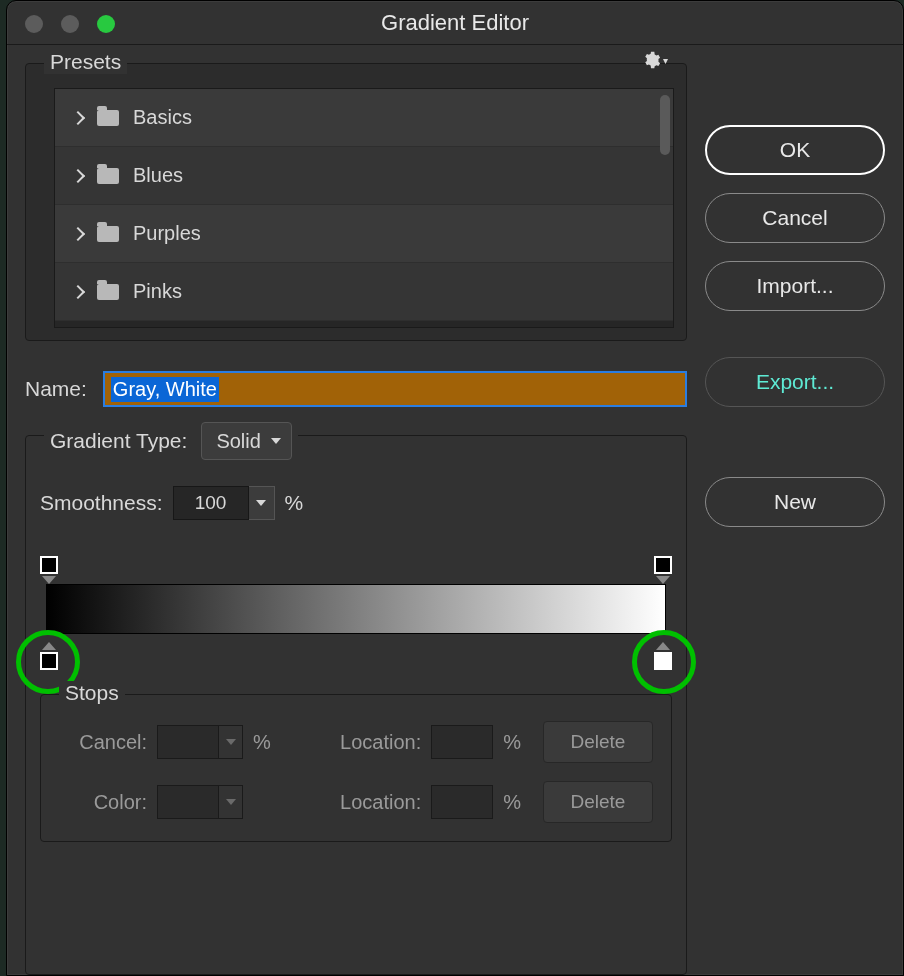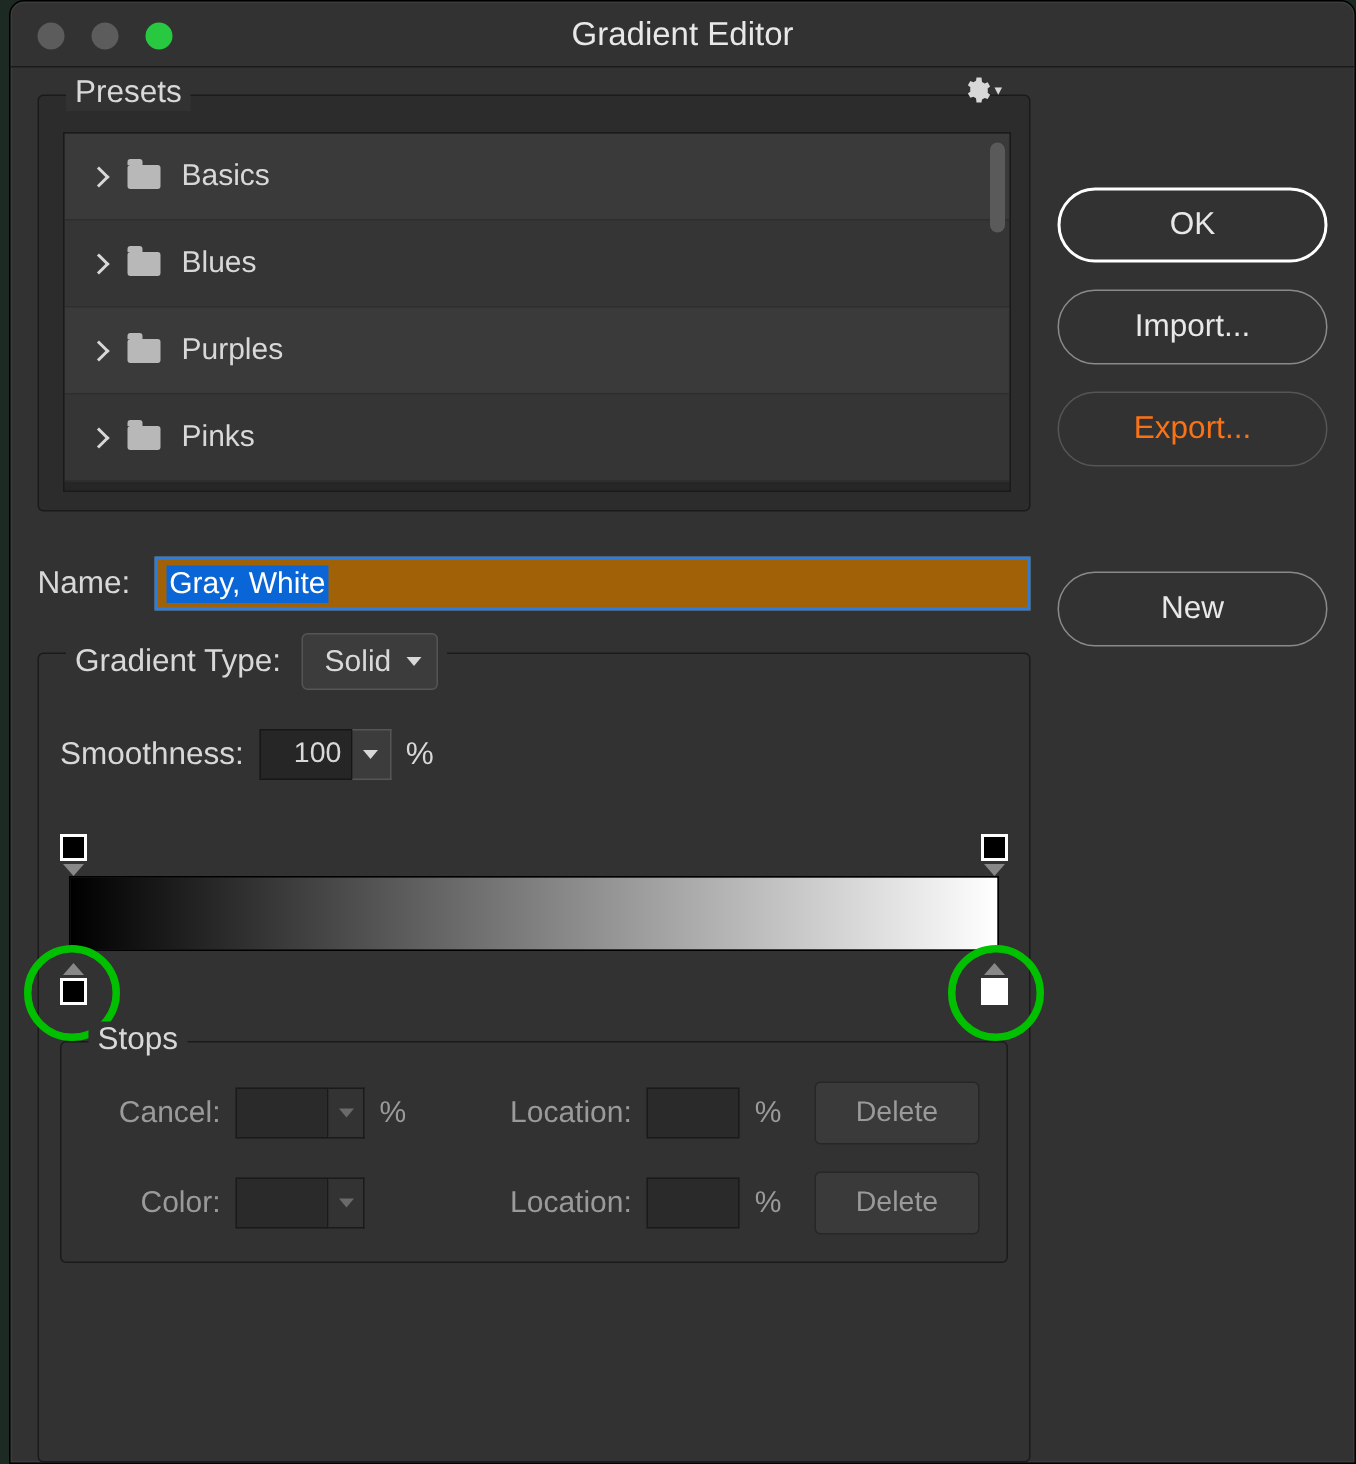--- a/index.html
+++ b/index.html
@@ -30,24 +30,24 @@
   .tl-max{background:#28c940;}
   .title{margin:0 auto;color:#e8e8e8;font-size:22px;font-weight:400;}
   .body{display:flex;padding:18px 18px 0 18px;gap:18px;height:calc(100% - 44px);}
   .left{flex:1;display:flex;flex-direction:column;}
   .right{width:180px;display:flex;flex-direction:column;gap:18px;padding-top:18px;}
   .pill{
     height:50px;border:1px solid #8a8a8a;border-radius:28px;background:transparent;
     color:#e8e8e8;font-size:21px;cursor:pointer;
   }
   .pill.primary{border:2px solid #fff;font-weight:500;margin-top:44px;}
-  .pill.disabled{color:#f97316;border-color:#555;cursor:default;}
+  .pill.disabled{color:#5eead4;border-color:#555;cursor:default;margin-top:28px;}
   .fieldset{
     border:1px solid var(--border);border-radius:4px;position:relative;
-    padding:24px 12px 12px 16px;background:var(--panel);
+    padding:24px 12px 12px 28px;background:var(--panel);
   }
   .legend{
     position:absolute;top:-14px;left:18px;background:var(--bg);padding:0 6px;
     color:var(--text);font-size:21px;
   }
   .gear{position:absolute;top:-14px;right:18px;color:var(--text);display:flex;align-items:center;gap:2px;}
   .preset-box{
     height:240px;background:var(--panel-dark);border:1px solid var(--border);
     overflow:hidden;position:relative;
   }
@@ -74,22 +74,22 @@
   }
   .grad-section .legend{top:-14px;}
   .type-row span,.smooth-row span{color:var(--text);font-size:21px;}
   .select{
     display:inline-flex;align-items:center;gap:10px;height:38px;padding:0 10px 0 14px;
     background:#3c3c3c;border:1px solid #555;border-radius:4px;color:var(--text);font-size:20px;
   }
   .caret{width:0;height:0;border-left:5px solid transparent;border-right:5px solid transparent;border-top:6px solid var(--text);}
   .smooth-row{display:flex;align-items:center;gap:10px;margin-bottom:30px;}
   .num-input{
-    width:62px;height:34px;background:#262626;border:1px solid #171717;color:var(--text);
-    font-size:19px;text-align:right;padding:0 6px;
+    width:76px;height:34px;background:#262626;border:1px solid #171717;color:var(--text);
+    font-size:19px;text-align:center;padding:0 6px;
   }
   .combo-btn{width:26px;height:34px;background:#3c3c3c;border:1px solid #555;border-left:none;display:flex;align-items:center;justify-content:center;}
   .grad-area{position:relative;height:120px;margin:0 0 24px 0;}
   .grad-bar{
     position:absolute;left:6px;right:6px;top:34px;height:50px;
     background:linear-gradient(90deg,#000 0%,#fff 100%);
     border:1px solid #000;
   }
   .stop{position:absolute;width:18px;height:18px;background:#000;border:2px solid #fff;}
   .stop.white{background:#fff;}
@@ -246,19 +246,20 @@
             <div class="dim-input"></div>
             <span class="pct" style="margin-right:12px;">%</span>
             <button class="btn-flat">Delete</button>
           </div>
         </div>
       </div>
     </div>
 
     <div class="right">
       <button class="pill primary">OK</button>
+      <button class="pill">Cancel</button>
       <button class="pill">Import...</button>
       <button class="pill disabled">Export...</button>
       <div style="height:34px;"></div>
       <button class="pill">New</button>
     </div>
   </div>
 </div>
 
 </body></html>

